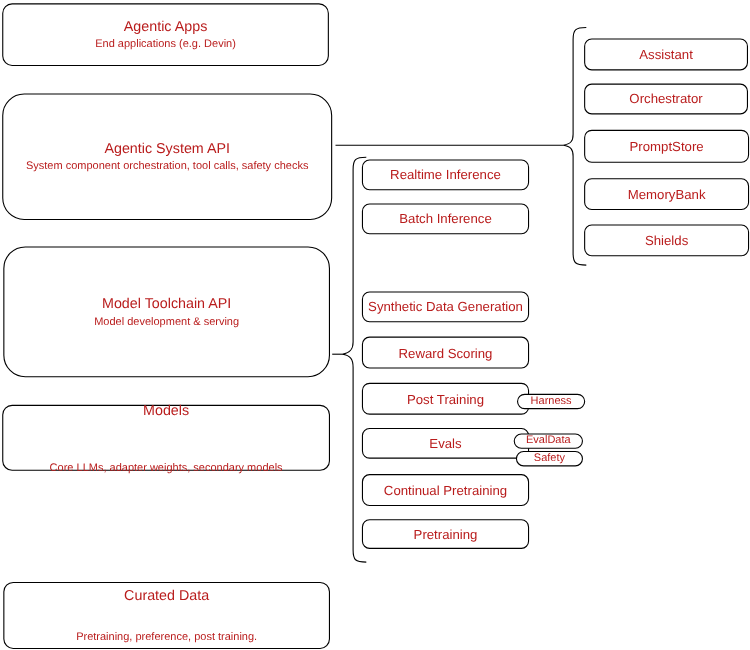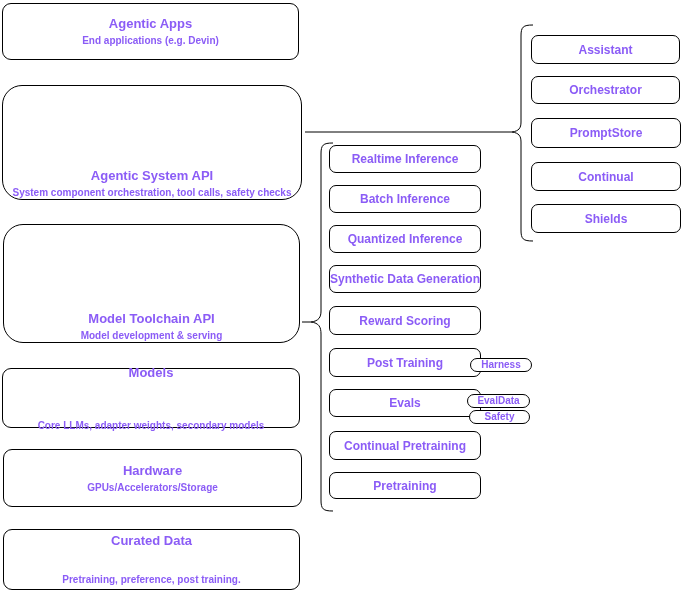--- a/index.html
+++ b/index.html
@@ -1,39 +1,38 @@
 <!DOCTYPE html>
 <html><head>
 <meta charset="utf-8">
 <style>
   html,body { margin:0; padding:0; background:#ffffff; }
   .canvas {
     position:relative;
     width:682px; height:591px;
     background:#ffffff;
-    color:#8b5cf6;
+    color:#b91c1c;
     font-family:"Liberation Sans", sans-serif;
     overflow:hidden;
-    font-weight:bold;
   }
   .wires { position:absolute; left:0; top:0; width:682px; height:591px; }
   .node {
     position:absolute;
     box-sizing:border-box;
     background:#ffffff;
     border:1px solid #000000;
     display:flex;
     flex-direction:column;
     align-items:center;
     justify-content:center;
     text-align:center;
   }
   .node .title    { font-size:13px; line-height:15px; white-space:nowrap; }
   .node .subtitle { font-size:10px; line-height:12px; margin-top:4px; white-space:nowrap; }
-  .big   { border-radius:20px;justify-content:flex-end; }
+  .big   { border-radius:20px; }
   .small { border-radius:9px; }
   .svc   { border-radius:7px; font-size:12px; white-space:nowrap; }
   .comp  { border-radius:7px; font-size:12px; white-space:nowrap; }
   .pill  {
     position:absolute;
     box-sizing:border-box;
     background:#ffffff;
     border:1px solid #000000;
     border-radius:8px;
     display:flex;
@@ -69,43 +68,38 @@
   <div class="node big" style="left:3px; top:224px; width:297px; height:119px;">
     <div class="title">Model Toolchain API</div>
     <div class="subtitle">Model development &amp; serving</div>
   </div>
 
   <div class="node small" style="left:2px; top:368px; width:298px; height:60px;gap:36px;">
     <div class="title">Models</div>
     <div class="subtitle">Core LLMs, adapter weights, secondary models</div>
   </div>
 
-  <div class="node small" style="left:3px; top:449px; width:299px; height:58px;">
-    <div class="title">Hardware</div>
-    <div class="subtitle">GPUs/Accelerators/Storage</div>
-  </div>
 
   <div class="node small" style="left:3px; top:529px; width:297px; height:61px;gap:22px;">
     <div class="title">Curated Data</div>
     <div class="subtitle">Pretraining, preference, post training.</div>
   </div>
 
   <div class="node svc" style="left:329px; top:145px; width:152px; height:28px;">Realtime Inference</div>
   <div class="node svc" style="left:329px; top:185px; width:152px; height:28px;">Batch Inference</div>
-  <div class="node svc" style="left:329px; top:225px; width:152px; height:28px;">Quantized Inference</div>
   <div class="node svc" style="left:329px; top:265px; width:152px; height:28px;">Synthetic Data Generation</div>
   <div class="node svc" style="left:329px; top:306px; width:152px; height:29px;">Reward Scoring</div>
   <div class="node svc" style="left:329px; top:348px; width:152px; height:29px;">Post Training</div>
   <div class="node svc" style="left:329px; top:389px; width:152px; height:28px;">Evals</div>
   <div class="node svc" style="left:329px; top:431px; width:152px; height:29px;">Continual Pretraining</div>
   <div class="node svc" style="left:329px; top:472px; width:152px; height:27px;">Pretraining</div>
 
   <div class="pill" style="left:470px; top:358px; width:62px; height:14px;">Harness</div>
   <div class="pill" style="left:467px; top:394px; width:63px; height:14px;">EvalData</div>
   <div class="pill" style="left:469px; top:410px; width:61px; height:14px;">Safety</div>
 
   <div class="node comp" style="left:531px; top:35px;  width:149px; height:29px;">Assistant</div>
   <div class="node comp" style="left:531px; top:76px;  width:149px; height:28px;">Orchestrator</div>
   <div class="node comp" style="left:531px; top:118px; width:150px; height:30px;">PromptStore</div>
-  <div class="node comp" style="left:531px; top:162px; width:150px; height:29px;">Continual</div>
+  <div class="node comp" style="left:531px; top:162px; width:150px; height:29px;">MemoryBank</div>
   <div class="node comp" style="left:531px; top:204px; width:150px; height:29px;">Shields</div>
 
 </div>
 
 </body></html>

